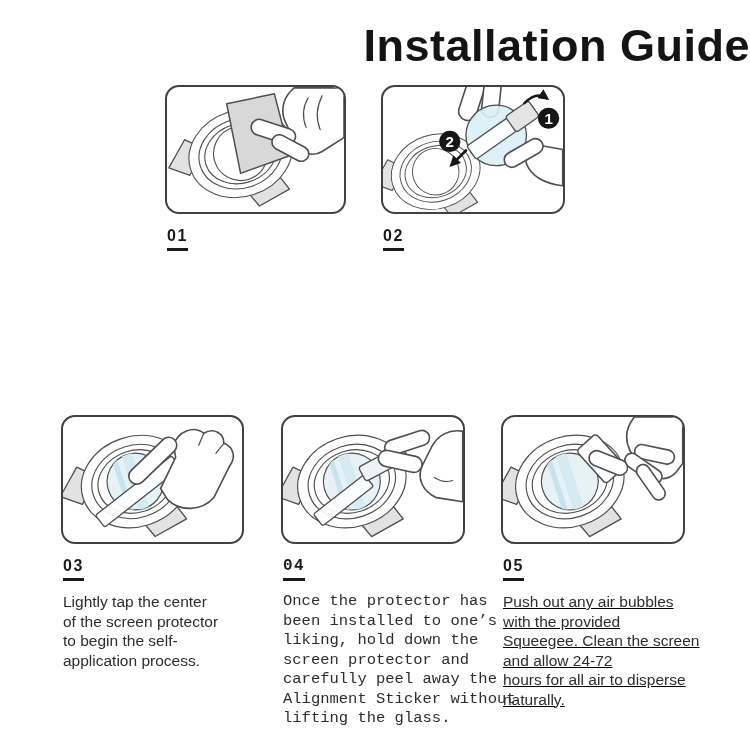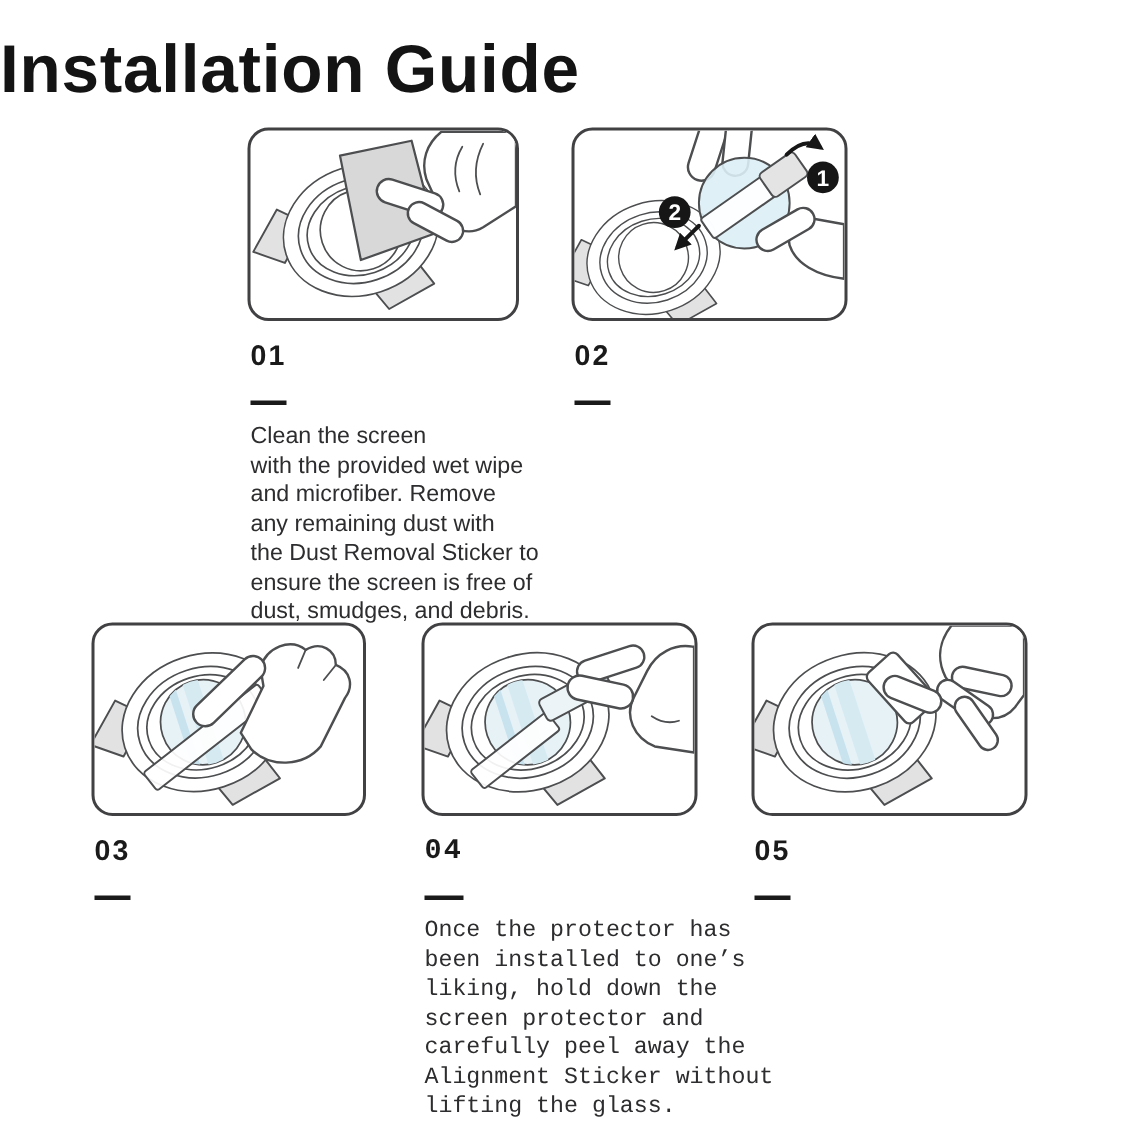--- a/index.html
+++ b/index.html
@@ -3,39 +3,39 @@
 <meta charset="utf-8">
 <style>
   html,body{margin:0;padding:0;}
   body{
     width:750px;height:750px;position:relative;overflow:hidden;
     background:#ffffff;
     font-family:"Liberation Sans", sans-serif;
   }
   .title{
     position:absolute;top:20px;left:0;width:750px;
-    text-align:left;font-size:45px;font-weight:700;color:#141414;
+    text-align:right;font-size:45px;font-weight:700;color:#141414;
     letter-spacing:0.5px;
   }
   .step{position:absolute;}
   #step-1{left:165px;top:85px;width:181px;}
   #step-2{left:381px;top:85px;width:184px;}
   #step-3{left:61px;top:415px;width:183px;}
   #step-4{left:281px;top:415px;width:184px;font-family:Liberation Mono, monospace;}
   #step-5{left:501px;top:415px;width:184px;text-decoration:underline;}
   .illus{
     width:100%;height:129px;box-sizing:border-box;
     border:2.5px solid #414143;border-radius:14px;background:#fff;
     overflow:hidden;
   }
   .illus svg{display:block;width:100%;height:100%;}
   .num{
     display:inline-block;margin:14px 0 0 2px;
-    font-size:19px;font-weight:700;line-height:1;color:#1a1a1a;
-    letter-spacing:1.5px;padding-bottom:20px;border-bottom:3px solid #1a1a1a;
+    font-size:16px;font-weight:700;line-height:1;color:#1a1a1a;
+    letter-spacing:1.5px;padding-bottom:4px;border-bottom:3px solid #1a1a1a;
   }
   .txt{
     margin:11px 0 0 2px;
     font-size:15.5px;line-height:19.5px;color:#2d2d2f;
     white-space:pre;
   }
   
   .wt{fill:#ffffff;stroke:#4d4e50;stroke-width:1.3;}
   .lg{fill:#e2e2e3;stroke:#4d4e50;stroke-width:1.5;stroke-linejoin:round;}
   .hand{fill:#ffffff;stroke:#4d4e50;stroke-width:1.6;stroke-linejoin:round;stroke-linecap:round;}
@@ -89,27 +89,20 @@
       <g>
         <path class="hand" d="M128,0 C118,8 114,20 118,32 L128,54 C134,66 146,70 156,64 L178,50 L178,0 Z"></path>
         <path class="ln" d="M142,10 C136,20 136,30 140,40"></path>
         <path class="ln" d="M156,8 C150,20 150,32 154,42"></path>
         <rect class="hand" x="84" y="36" width="46" height="16" rx="8" transform="rotate(18 106 44)"></rect>
         <rect class="hand" x="104" y="52" width="40" height="15" rx="7.5" transform="rotate(28 122 60)"></rect>
       </g>
     </svg>
   </div>
   <div class="num">01</div>
-  <div class="txt">Clean the screen
-with the provided wet wipe
-and microfiber. Remove
-any remaining dust with
-the Dust Removal Sticker to
-ensure the screen is free of
-dust, smudges, and debris.</div>
 </div>
 
 <div class="step" id="step-2">
   <div class="illus">
     <svg viewBox="0 0 178 124">
       <g transform="translate(52,84) rotate(-18) scale(0.72)">
         <use href="#watch-body"></use>
           <use href="#face-white"></use>
       </g>
       <g>
@@ -156,20 +149,24 @@
         <path class="hand" d="M110,28 C114,14 130,8 140,16 C150,10 160,16 160,26 C170,30 172,40 166,48 L150,80 C138,94 116,94 104,82 L97,71 L112,40 Z"></path>
         <path class="ln" d="M140,16 L135,28"></path>
         <path class="ln" d="M160,26 L152,36"></path>
         <g transform="translate(72,60) rotate(-44)">
           <rect class="hand" x="-6" y="-8" width="60" height="16" rx="8"></rect>
         </g>
       </g>
     </svg>
   </div>
   <div class="num">03</div>
+  <div class="txt">Lightly tap the center
+of the screen protector
+to begin the self-
+application process.</div>
 </div>
 
 <div class="step" id="step-4">
   <div class="illus">
     <svg viewBox="0 0 178 124">
       <g transform="translate(68,64) rotate(-18) scale(0.88)">
         <use href="#watch-body"></use>
           <use href="#face-blue"></use>
       </g>
       <g transform="translate(68,64) rotate(-38)">
@@ -209,13 +206,19 @@
       <g>
         <path class="hand" d="M130,0 C122,10 120,22 126,34 L138,52 C148,64 164,64 172,54 L178,46 L178,0 Z"></path>
         <rect class="hand" x="130" y="30" width="40" height="14" rx="7" transform="rotate(12 150 37)"></rect>
         <rect class="hand" x="118" y="44" width="42" height="14" rx="7" transform="rotate(35 139 51)"></rect>
         <rect class="hand" x="126" y="58" width="40" height="13" rx="6.5" transform="rotate(55 146 65)"></rect>
         <rect class="hand" x="84" y="38" width="40" height="15" rx="7.5" transform="rotate(22 104 46)"></rect>
       </g>
     </svg>
   </div>
   <div class="num">05</div>
+  <div class="txt">Push out any air bubbles
+with the provided
+Squeegee. Clean the screen
+and allow 24-72
+hours for all air to disperse
+naturally.</div>
 </div>
 
 </body></html>

